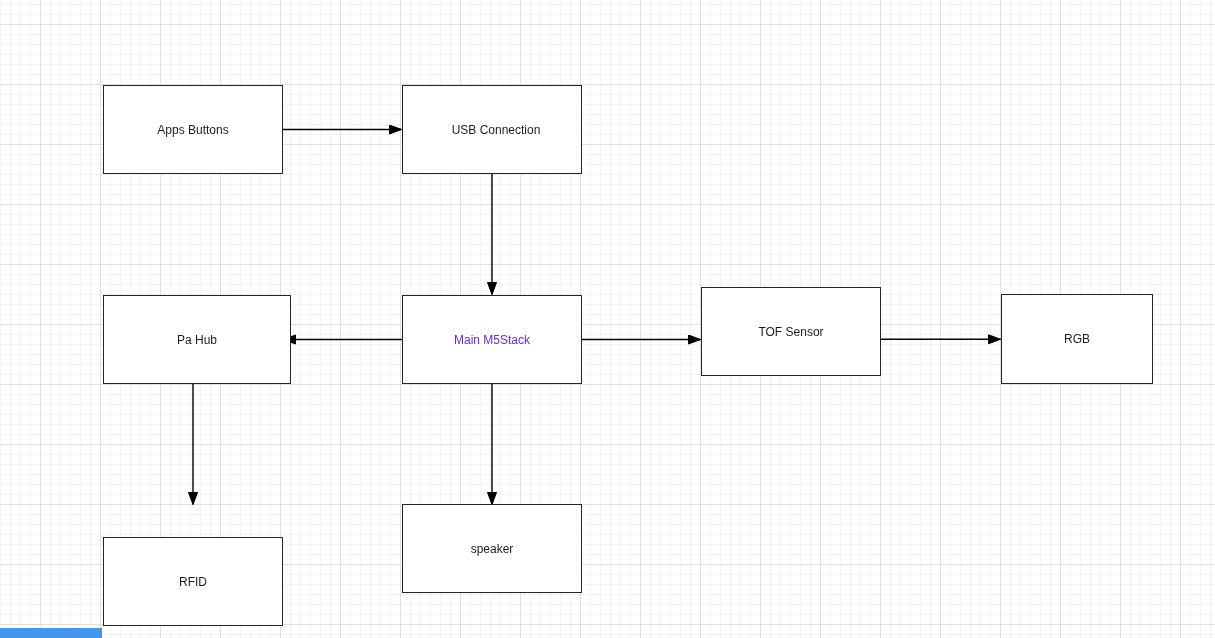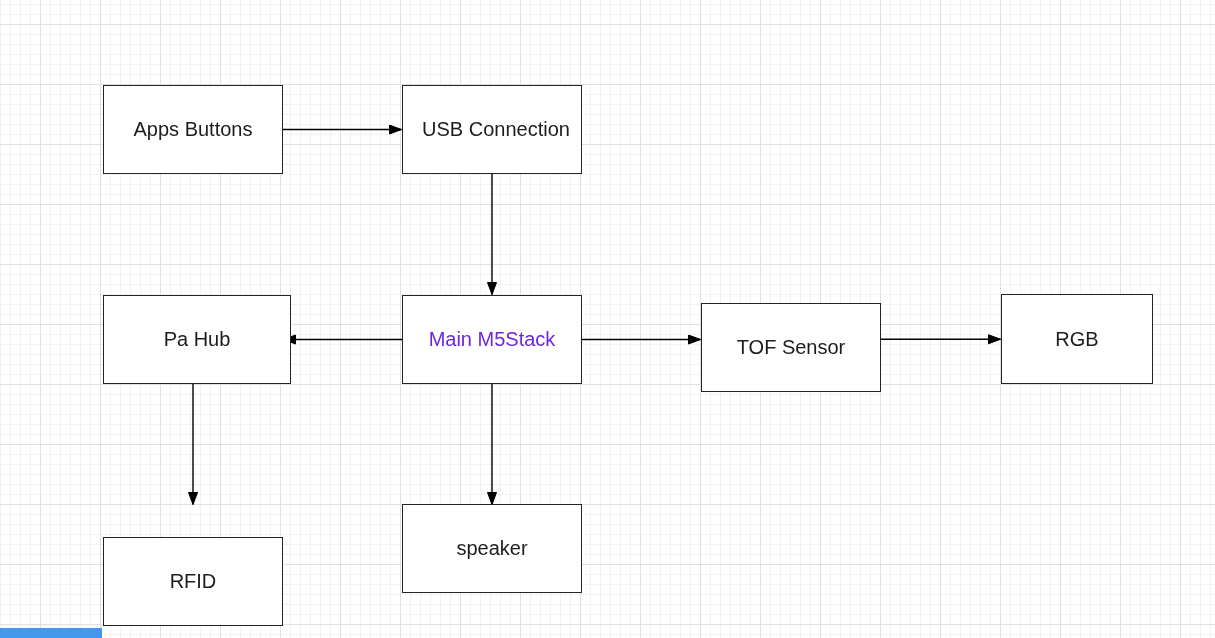--- a/index.html
+++ b/index.html
@@ -24,21 +24,21 @@
     position:absolute;left:0;top:0;width:1215px;height:638px;
     pointer-events:none;
   }
   .node{
     position:absolute;
     box-sizing:border-box;
     background:#ffffff;
     border:1.5px solid #242424;
     display:flex;align-items:center;justify-content:center;
     text-align:center;
-    font-size:20px;
+    font-size:12px;
     color:#1c1c1c;
     white-space:nowrap;
     cursor:default;
   }
   .node .label{
     pointer-events:none;
   }
   .hscroll-thumb{
     position:absolute;
     left:0;bottom:0;
@@ -72,21 +72,21 @@
       </div>
       <div class="node" style="left: 402px; top: 85px; width: 180px; height: 89px; background: rgb(255, 255, 255); border-color: rgb(36, 36, 36); color: rgb(28, 28, 28); padding-left: 8px;">
         <span class="label">USB Connection</span>
       </div>
       <div class="node" style="left: 103px; top: 295px; width: 188px; height: 89px; background: rgb(255, 255, 255); border-color: rgb(36, 36, 36); color: rgb(28, 28, 28);">
         <span class="label">Pa Hub</span>
       </div>
       <div class="node" style="left: 402px; top: 295px; width: 180px; height: 89px; background: rgb(255, 255, 255); border-color: rgb(36, 36, 36); color: #6d28d9;">
         <span class="label">Main M5Stack</span>
       </div>
-      <div class="node" style="left: 701px; top: 303px; width: 180px; height: 89px; background: rgb(255, 255, 255); border-color: rgb(36, 36, 36); color: rgb(28, 28, 28);">
+      <div class="node" style="left: 701px; top: 287px; width: 180px; height: 89px; background: rgb(255, 255, 255); border-color: rgb(36, 36, 36); color: rgb(28, 28, 28);">
         <span class="label">TOF Sensor</span>
       </div>
       <div class="node" style="left: 1001px; top: 294px; width: 152px; height: 90px; background: rgb(255, 255, 255); border-color: rgb(36, 36, 36); color: rgb(28, 28, 28);">
         <span class="label">RGB</span>
       </div>
       <div class="node" style="left: 103px; top: 505px; width: 180px; height: 89px; background: rgb(255, 255, 255); border-color: rgb(36, 36, 36); color: rgb(28, 28, 28); margin-top: 32px;">
         <span class="label">RFID</span>
       </div>
       <div class="node" style="left: 402px; top: 504px; width: 180px; height: 89px; background: rgb(255, 255, 255); border-color: rgb(36, 36, 36); color: rgb(28, 28, 28);">
         <span class="label">speaker</span>

